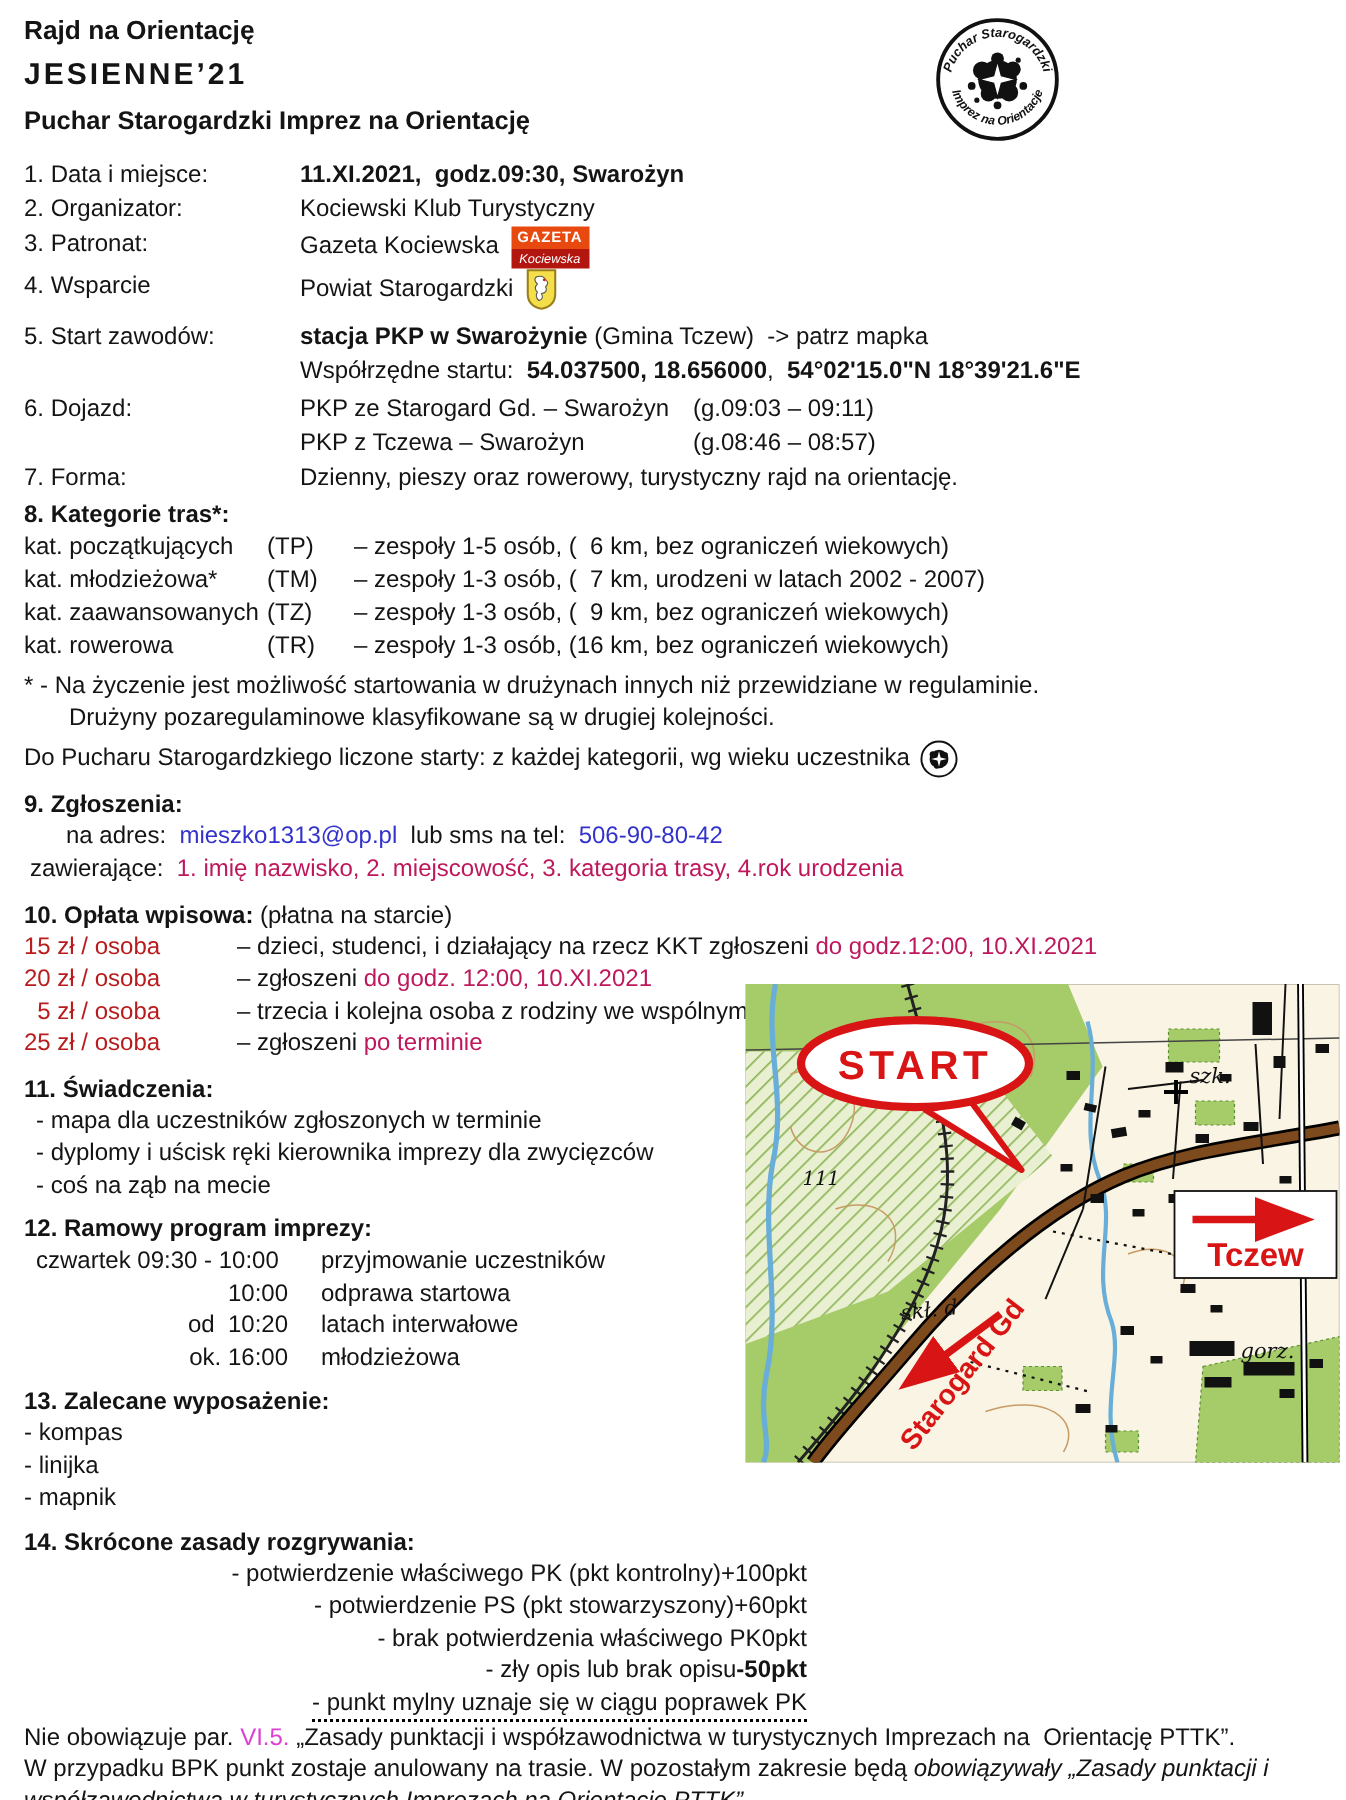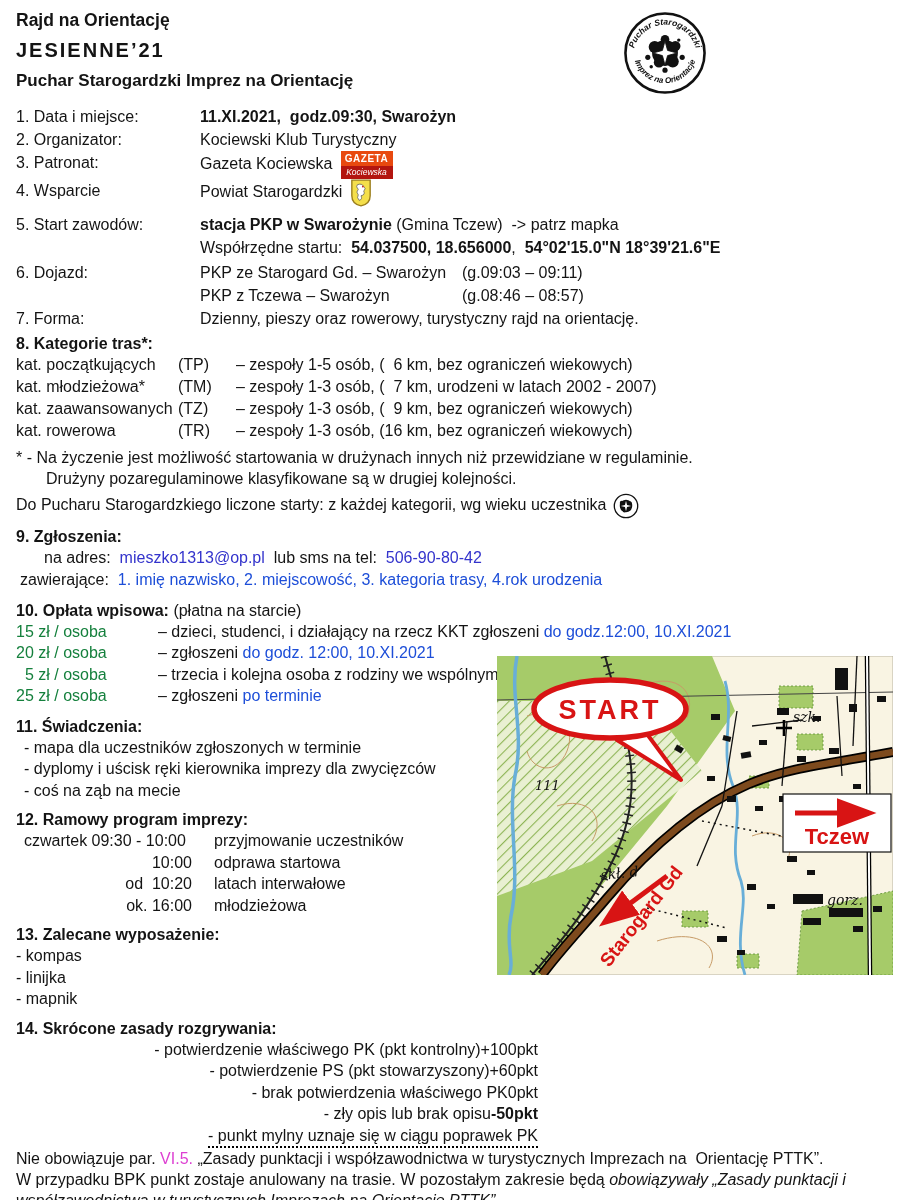--- a/index.html
+++ b/index.html
@@ -9,35 +9,35 @@
   .title-block{width:710px;line-height:1.25}
   .t1{font-weight:bold;font-size:17.5px}
   .t2{font-weight:bold;font-size:20px;letter-spacing:2px;margin-top:6px}
   .t3{font-weight:bold;font-size:17px;margin-top:7px}
   .stamp-big{position:absolute;left:620px;top:10px}
   .sec{font-weight:bold;margin-top:7px;line-height:21px}
   .inforow{display:flex;line-height:23px}
   .inforow .lbl{width:184px;font-weight:normal;flex:none}
   .b{font-weight:bold}
   .i{font-style:italic}
-  .blue{color:#1d4ed8}
+  .blue{color:#be185d}
   .mag{color:#dd3fd2}
   .pre{white-space:pre-wrap}
   .val2{padding-left:184px;line-height:23px}
   .dojrow{display:flex;line-height:23px}
   .dojroute{width:262px;flex:none}
   .catrow{display:flex;line-height:22px}
   .catname{width:162px;flex:none}
   .catcode{width:58px;flex:none}
   .foot{line-height:21px}
   .foot2{padding-left:30px;line-height:21px}
   .puchar-line{line-height:24px;margin-top:4px}
   .zglrow{line-height:22px}
   .feerow{display:flex;line-height:21.5px}
-  .feeprice{width:142px;flex:none;color:#15803d;white-space:pre}
+  .feeprice{width:142px;flex:none;color:#b91c1c;white-space:pre}
   .bullets div{line-height:21.5px}
   .progrow{display:flex;line-height:21.5px;padding-left:8px}
   .ptime{width:190px;flex:none;white-space:pre}
   .ptime.tr{text-align:right;padding-right:22px;box-sizing:border-box}
   .rulerow{display:flex;justify-content:flex-end;width:522px;line-height:21.5px}
   .dotted{border-bottom:2px dotted #000}
   .note{line-height:21px}
   .email{color:#3333cc;cursor:pointer}
   .map{position:absolute;left:497px;top:656px;width:396px;height:319px}
   .gazeta{display:inline-block;vertical-align:middle;margin-left:8px;width:52px;text-align:center;line-height:1}

